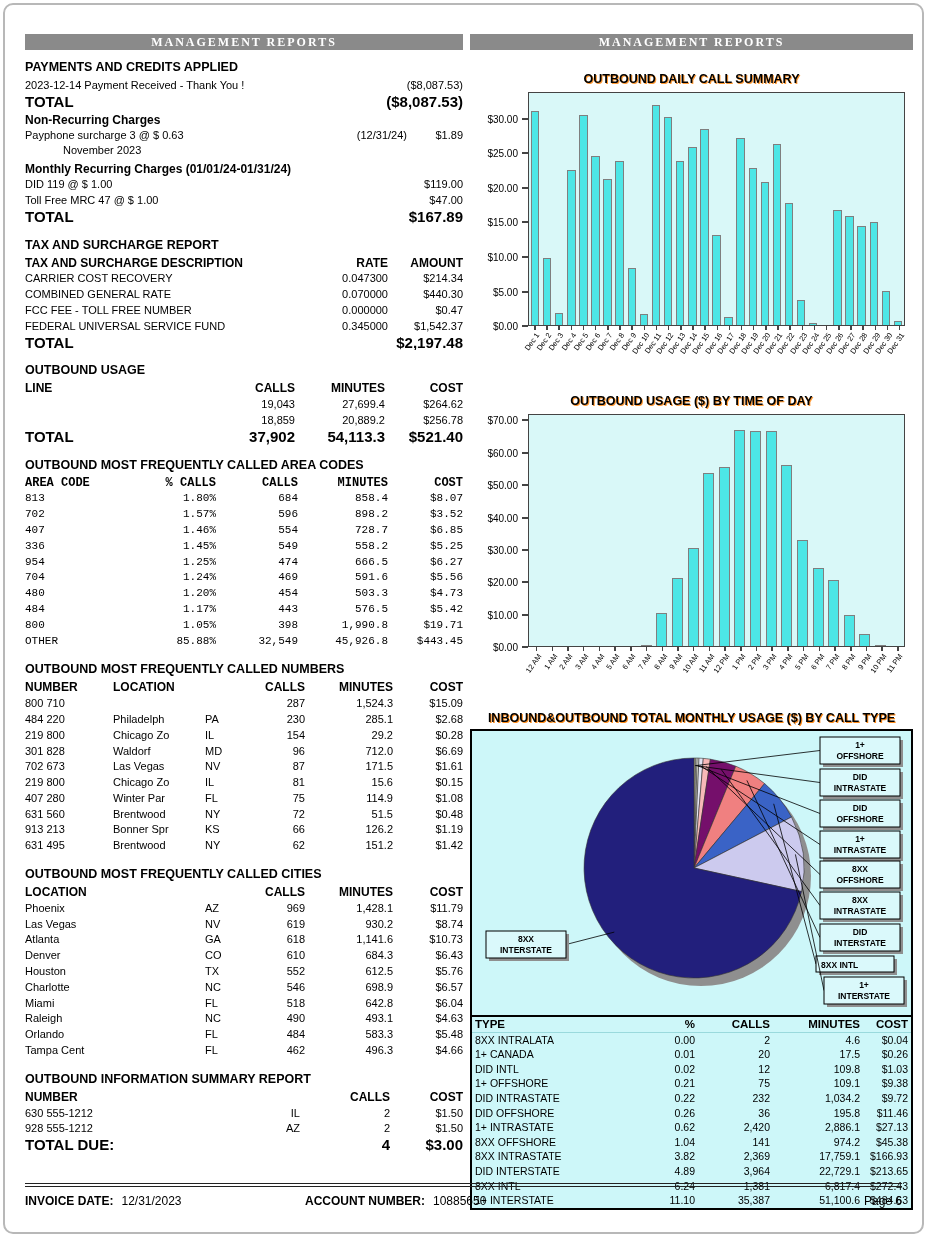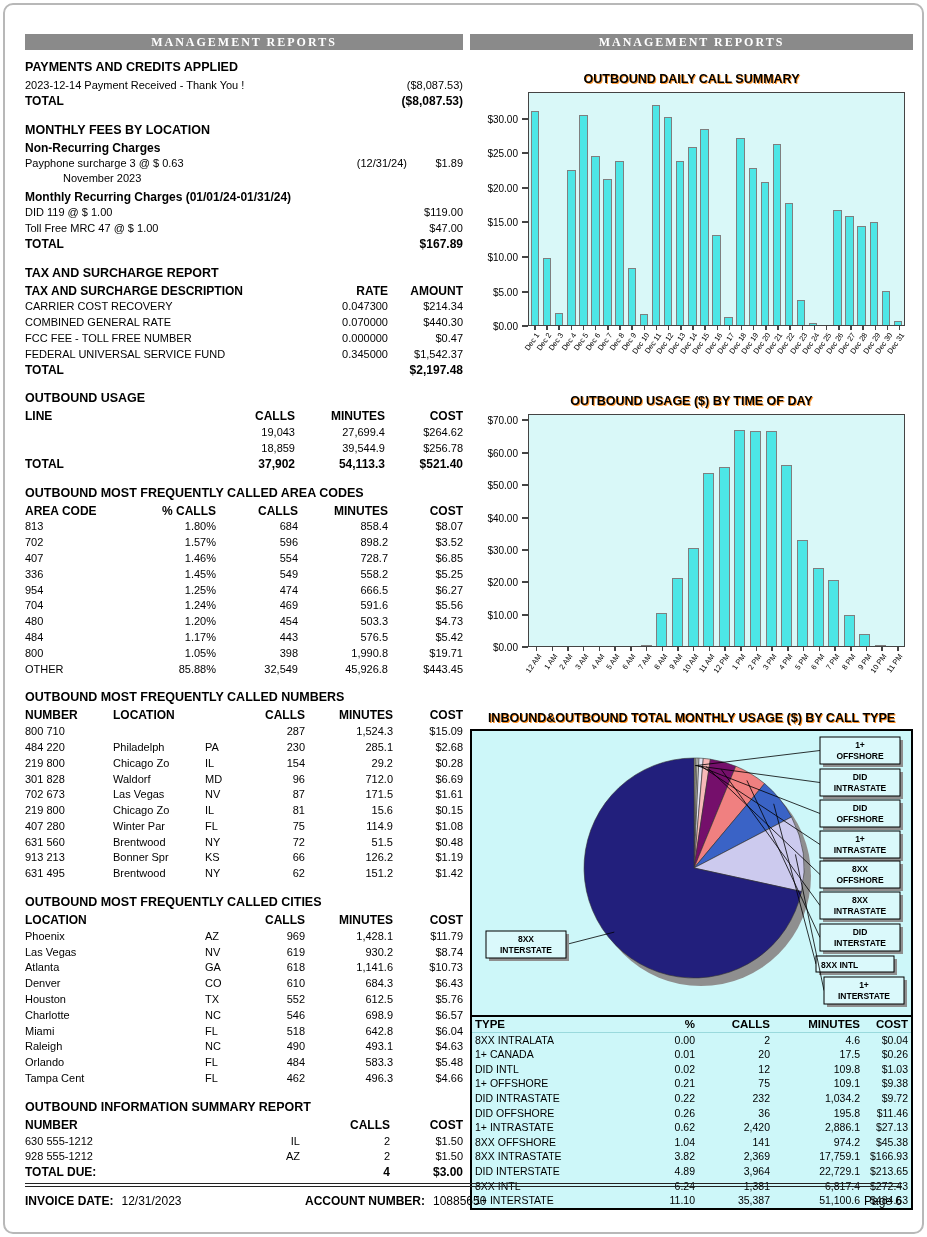--- a/index.html
+++ b/index.html
@@ -12,28 +12,28 @@
   .banner{height:16px;line-height:16px;background:#8a8a8a;color:#fff;text-align:center;
           font-family:"Liberation Serif",serif;font-weight:bold;font-size:12px;letter-spacing:2px;}
 
   .sec-title{font-size:12.5px;font-weight:bold;margin:13px 0 4px 0;}
   .sec-title.first{margin-top:10px;}
   .subhead{font-size:12px;font-weight:bold;margin:3px 0 1px 0;}
   .trow{display:grid;line-height:15.8px;font-size:11px;}
   .trow .c{overflow:hidden;white-space:nowrap;}
   .r{text-align:right;}
   .hdr{font-weight:bold;font-size:12px;}
-  .bold{font-weight:bold;font-size:12px;}
+  .bold{font-weight:bold;font-size:15px;}
   .ind2{padding-left:38px;}
 
   .g-pay{grid-template-columns:1fr 110px;}
   .g-fee{grid-template-columns:1fr 105px 56px;}
   .g-tax{grid-template-columns:1fr 95px 75px;}
   .g-use{grid-template-columns:1fr 85px 90px 78px;}
-  .g-area{grid-template-columns:1fr 98px 82px 90px 75px;}
+  .g-area{grid-template-columns:1fr 98px 82px 90px 75px;font-family:Liberation Mono, monospace;}
   .g-num{grid-template-columns:88px 92px 40px 60px 88px 70px;}
   .g-city{grid-template-columns:180px 42px 1fr 88px 70px;}
   .g-info{grid-template-columns:1fr 80px 90px 73px;}
   .t-use .trow .c:first-child{padding-left:185px;}
   .t-use-total .c:first-child{padding-left:0 !important;}
 
   .chart-title{text-align:center;font-weight:bold;font-size:12.5px;color:#000;
                text-shadow:1px 1px 0 #ff9933;margin:22px 0 6px 0;}
   .chart-title.ct2{margin-top:16px;}
   .chart-title.ct3{margin-top:9px;margin-bottom:4px;text-shadow:1px 1px 0 #ff8c1a;}
@@ -86,21 +86,20 @@
           <span class="c r">($8,087.53)</span>
         </div>
       </div>
     <div class="trow g-pay bold">
       <span class="c">TOTAL</span>
       <span class="c r">($8,087.53)</span>
     </div>
   </div>
 
   <div>
-    <div class="sec-title">MONTHLY FEES BY LOCATION</div>
     <div class="subhead">Non-Recurring Charges</div>
     <div class="trow g-fee">
       <span class="c">Payphone surcharge 3  @ $ 0.63</span>
       <span class="c r">(12/31/24)</span>
       <span class="c r">$1.89</span>
     </div>
     <div class="trow g-fee">
       <span class="c ind2">November 2023</span>
         <span class="c"></span>
         <span class="c"></span>
@@ -170,21 +169,21 @@
     <div class="tbl t-use">
         <div class="trow g-use">
           <span class="c">078_LD</span>
           <span class="c r">19,043</span>
           <span class="c r">27,699.4</span>
           <span class="c r">$264.62</span>
         </div>
         <div class="trow g-use">
           <span class="c">078_LD</span>
           <span class="c r">18,859</span>
-          <span class="c r">39,544.9</span>
+          <span class="c r">20,889.2</span>
           <span class="c r">$256.78</span>
         </div>
       </div>
     <div class="trow g-use bold t-use-total">
       <span class="c">TOTAL</span>
       <span class="c r">37,902</span>
       <span class="c r">54,113.3</span>
       <span class="c r">$521.40</span>
     </div>
   </div>

